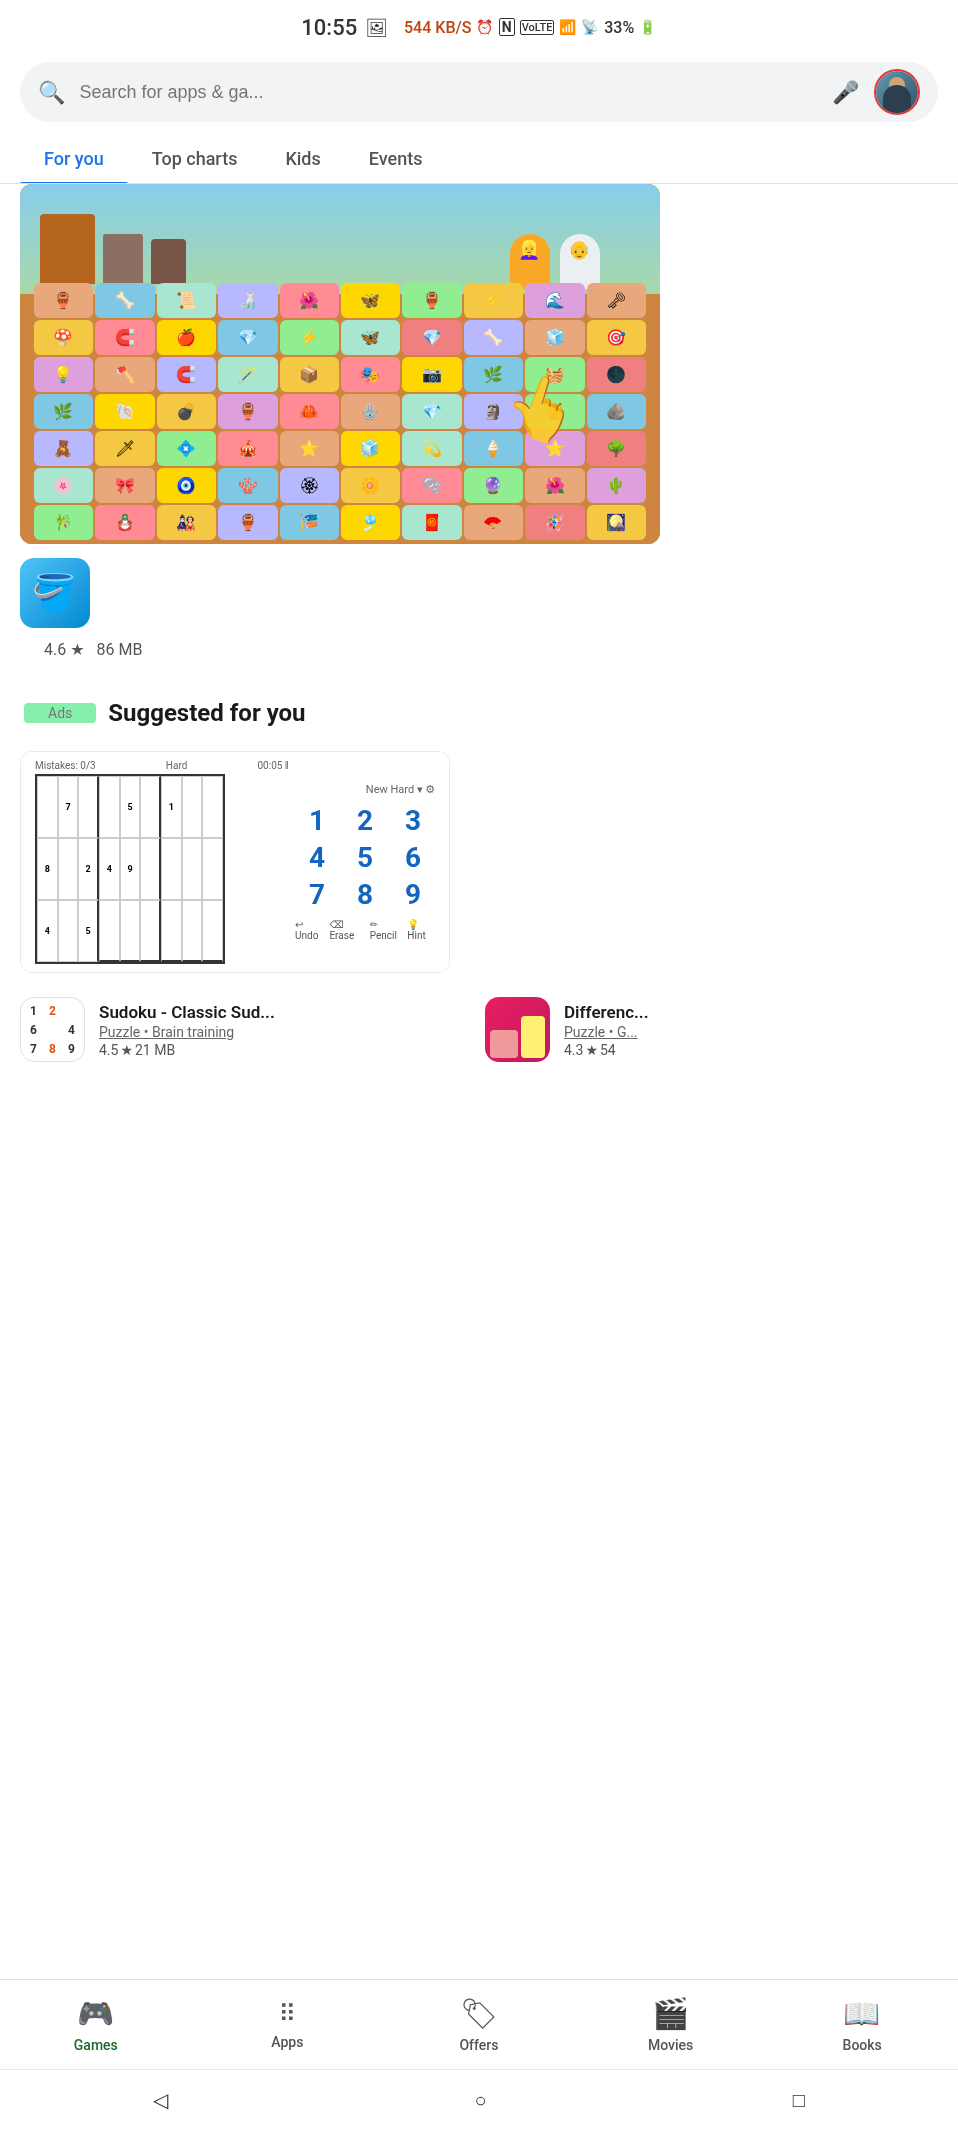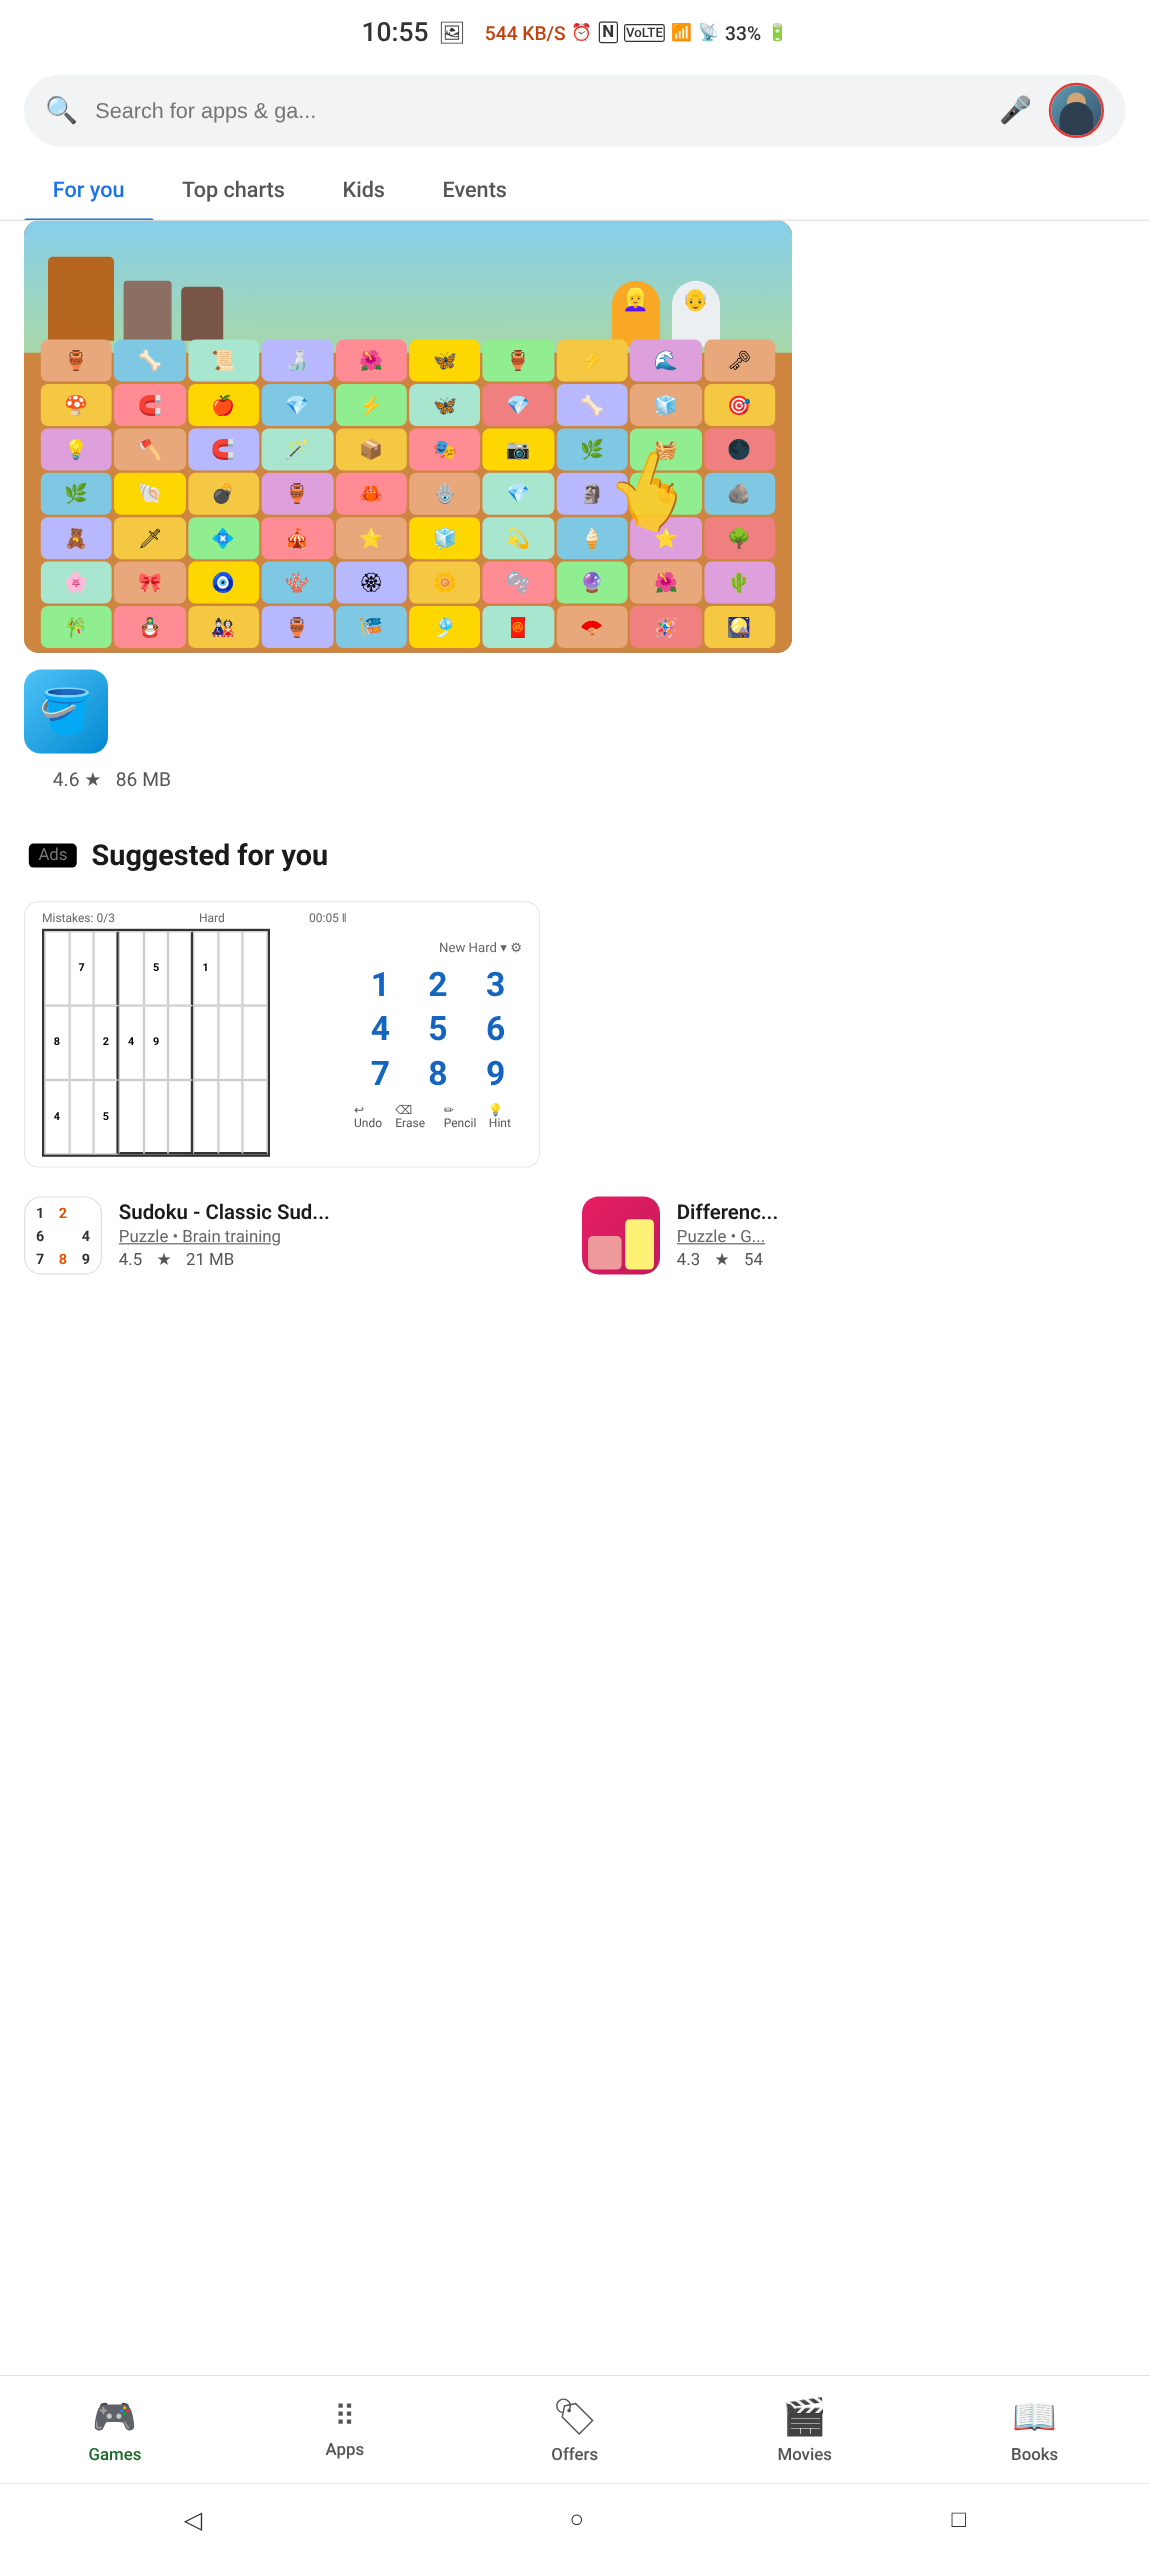--- a/index.html
+++ b/index.html
@@ -231,22 +231,22 @@
     
     .ads-header {
       padding: 24px 24px 12px 24px;
       display: flex;
       align-items: center;
       gap: 12px;
     }
     .ads-label {
       font-size: 14px;
       color: #777;
-      background: #000000;
-      padding: 2px 8px;
+      background: #86efac;
+      padding: 2px 24px;
       border-radius: 4px;
     }
     .ads-title {
       font-size: 24px;
       font-weight: 700;
       color: #1a1a1a;
     }
 
     
     .suggested-grid {
@@ -348,21 +348,21 @@
       font-size: 14px;
       color: #666;
       margin: 2px 0;
       text-decoration: underline;
     }
     .app-rating {
       font-size: 14px;
       color: #555;
       display: flex;
       align-items: center;
-      gap: 12px;
+      gap: 2px;
     }
 
     
     .bottom-nav {
       position: fixed;
       bottom: 60px;
       left: 0;
       width: 958px;
       background: #fff;
       border-top: 1px solid #e0e0e0;

